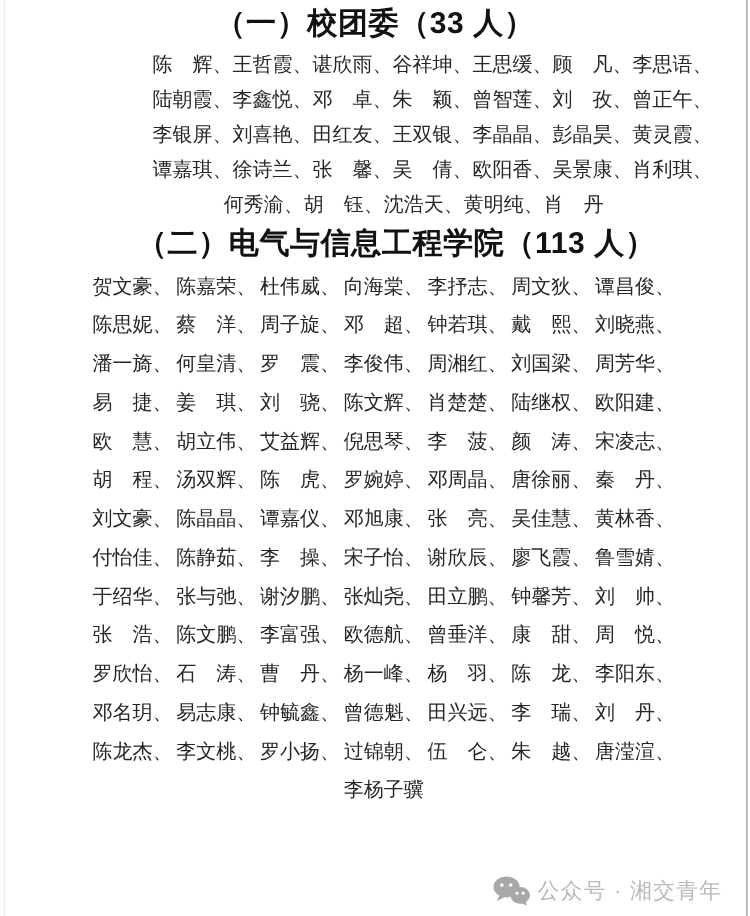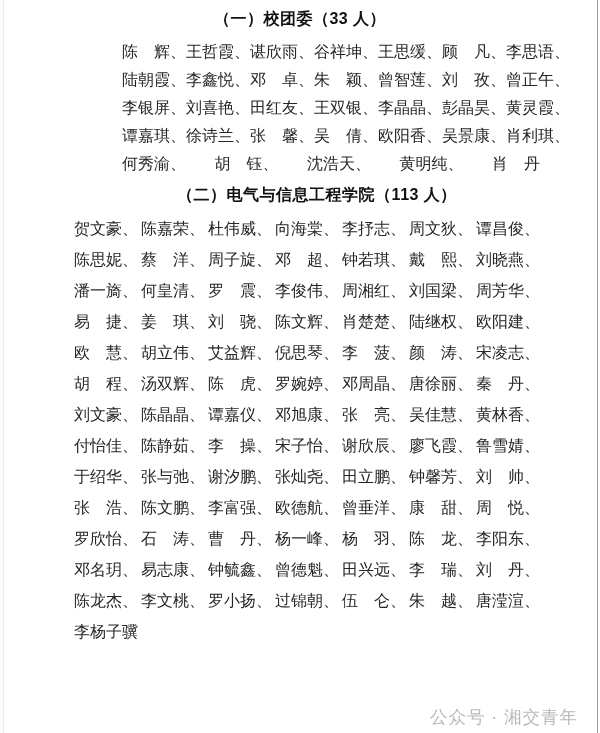--- a/index.html
+++ b/index.html
@@ -22,47 +22,46 @@
   }
   main {
     position: absolute; left: 74px; top: 6px; width: 466px;
   }
   .heading {
     margin: 0 0 0 -74px;
     width: 600px;
     height: 26px;
     line-height: 26px;
     text-align: center;
-    font-size: 16px;
+    font-size: 24px;
     font-weight: bold;
     color: #111111;
     letter-spacing: 0.5px;
   }
   .heading.second { margin-top: 4px; margin-bottom: 6px; padding-left: 17px; }
   .sec1 { margin-top: 6px; }
   .line {
     display: flex;
     align-items: center;
     font-size: 16px;
     color: #262626;
   }
   .sec1 .line { height: 28px; padding-left: 48px; }
   .sec2 .line { height: 31px; }
   .line.full { justify-content: space-between; }
-  .line.partial { justify-content: space-between; }
+  .line.partial { justify-content: center; }
   .name { white-space: pre; }
   .watermark {
     position: absolute;
     top: 699px;
     right: 22px;
     height: 26px;
     display: flex;
     align-items: center;
     gap: 6px;
-    flex-direction: column;
   }
   .watermark .wm-text {
     font-size: 17.5px;
     color: #b9b9b9;
     letter-spacing: 1px;
     white-space: pre;
   }
   .wm-icon { display: block; }
 </style>
 </head>

